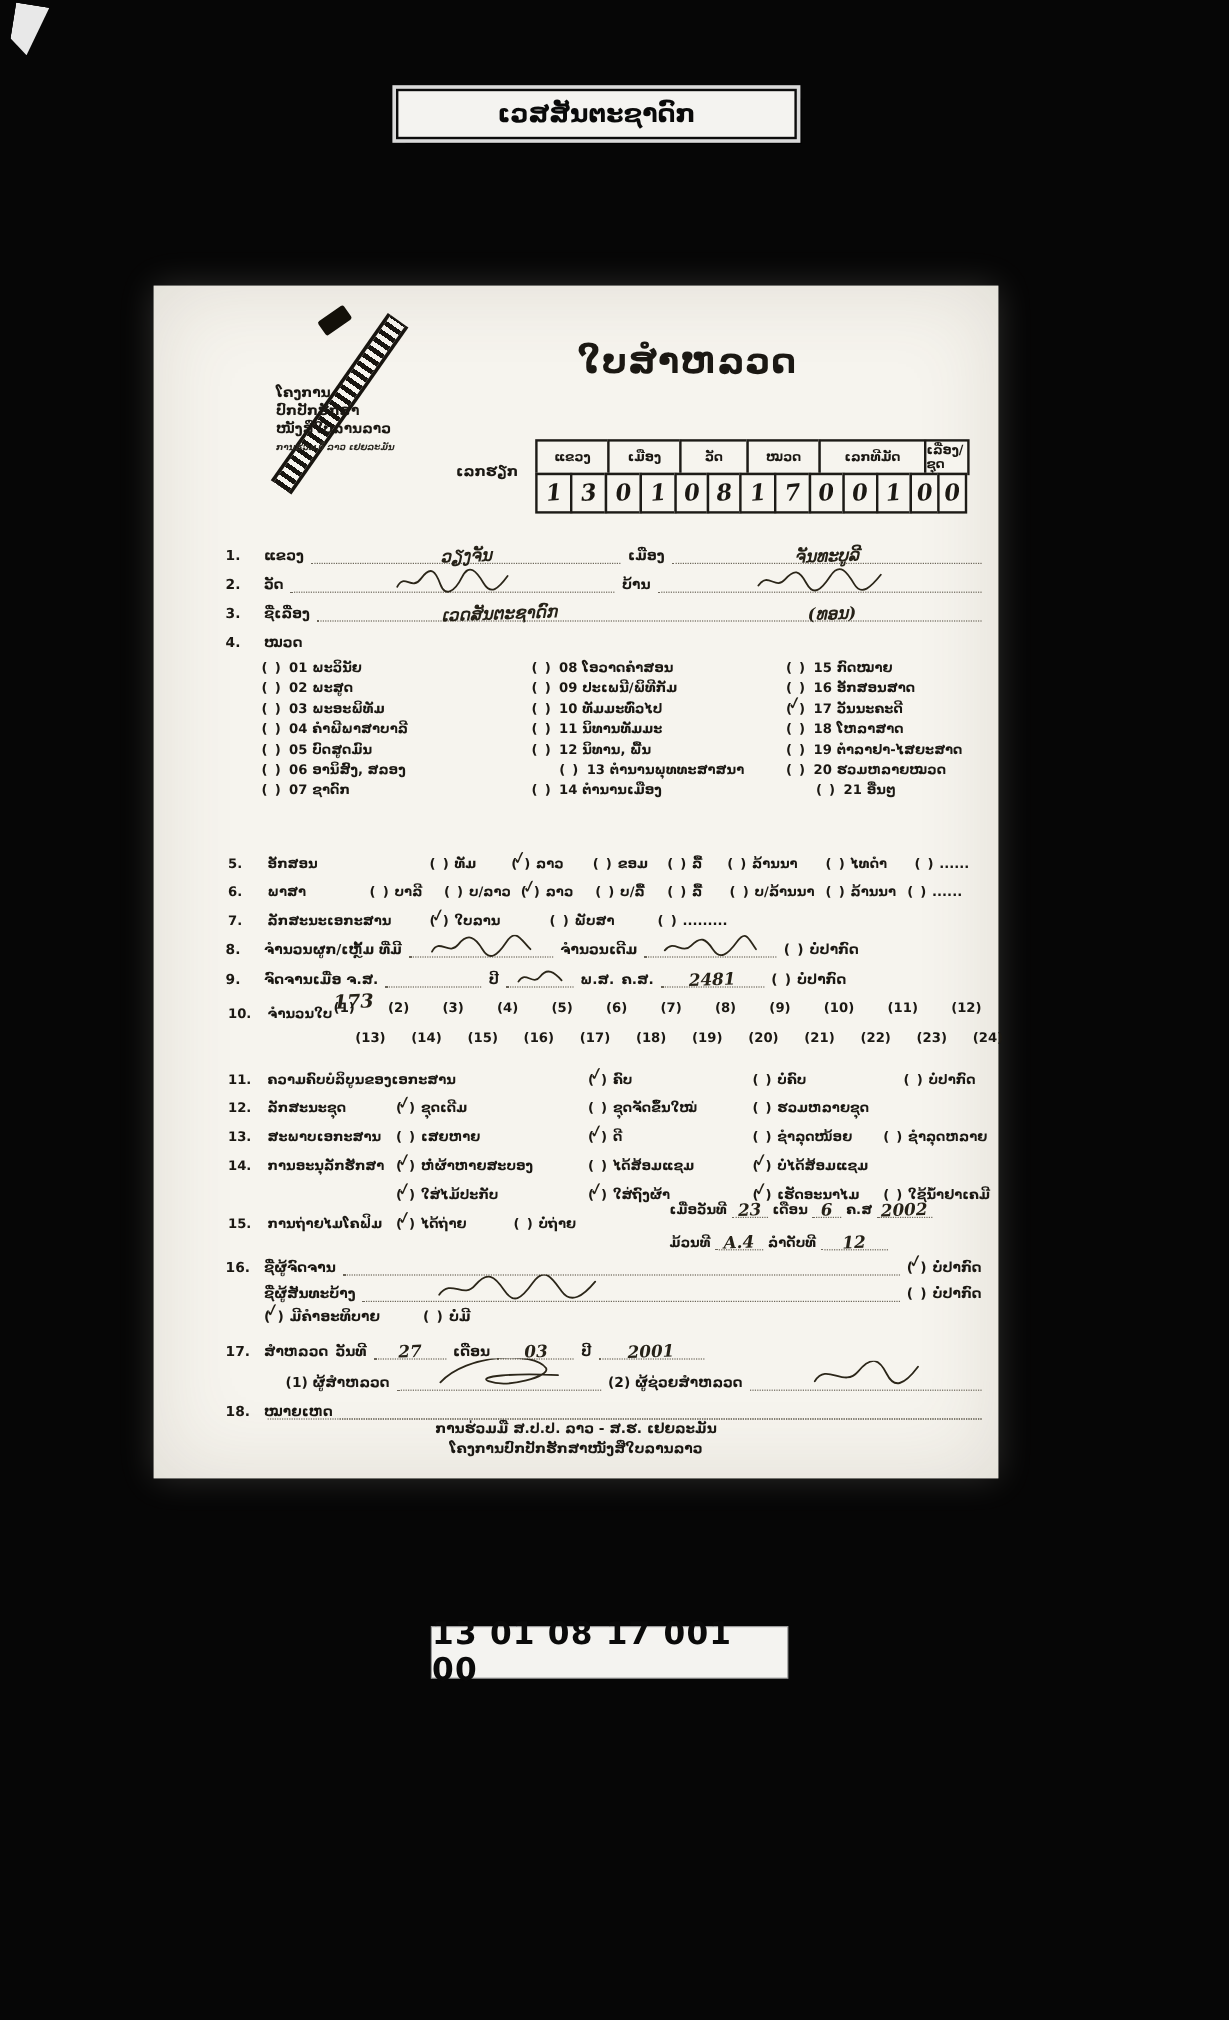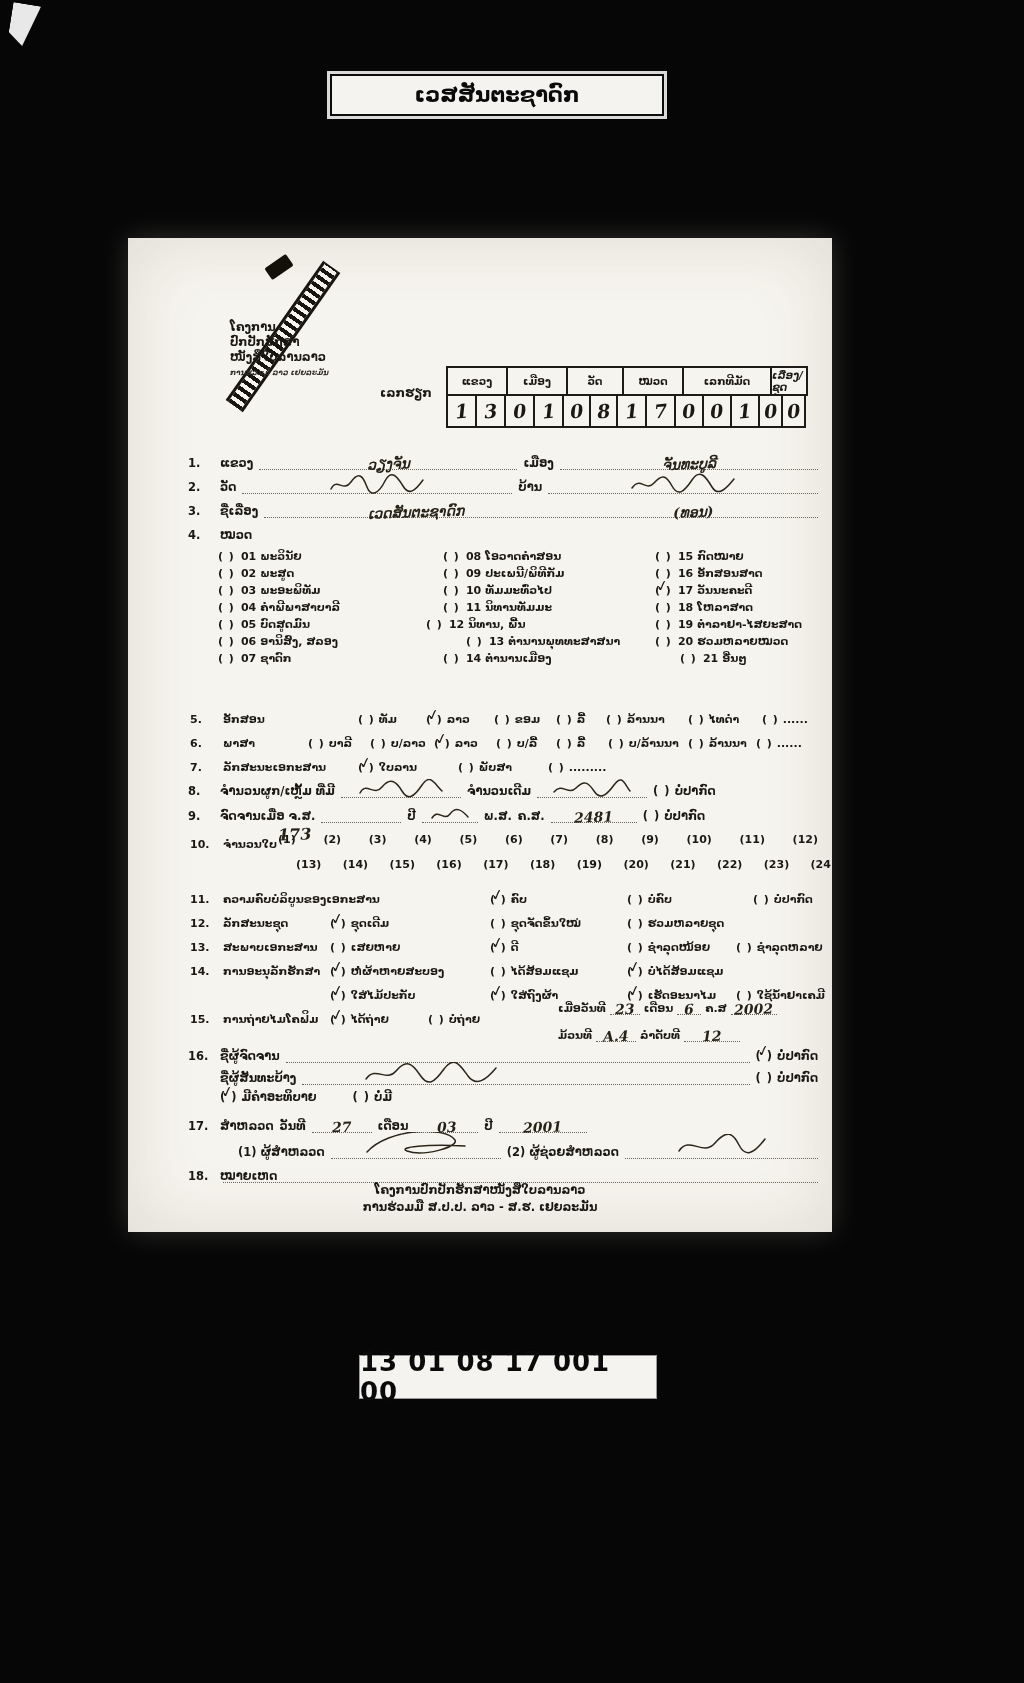--- a/index.html
+++ b/index.html
@@ -71,30 +71,31 @@
     <div class="stripe"></div>
     <div class="nib"></div>
     <div class="stxt">
       <div>ໂຄງການ</div>
       <div>ປົກປັກຮັກສາ</div>
       <div>ໜັງສືໃບລານລາວ</div>
       <div class="small">ການຮ່ວມມື ລາວ ເຢຍລະມັນ</div>
     </div>
   </div>
 
+  <div class="title">ໃບສໍາຫລວດ</div>
 
   <div class="calllbl">ເລກຮຽກ</div>
   <div class="call" id="call">
       <div class="r">
         <span class="hcell" style="width: 62px;">ແຂວງ</span>
         <span class="hcell" style="width: 62px; margin-left: -2px;">ເມືອງ</span>
         <span class="hcell" style="width: 58px; margin-left: -2px;">ວັດ</span>
         <span class="hcell" style="width: 62px; margin-left: -2px;">ໝວດ</span>
         <span class="hcell" style="width: 90px; margin-left: -2px;">ເລກທີມັດ</span>
-        <span class="hcell" style="width: 38px; margin-left: -2px; font-style: italic;">ເລື່ອງ/ຊຸດ</span>
+        <span class="hcell" style="width: 38px; margin-left: -2px;">ເລື່ອງ/ຊຸດ</span>
       </div>
       <div class="r">
         <span class="dcell" style="width: 31px;">
           <span class="hwd">1</span>
         </span>
         <span class="dcell" style="width: 31px; margin-left: -2px;">
           <span class="hwd">3</span>
         </span>
         <span class="dcell" style="width: 31px; margin-left: -2px;">
           <span class="hwd">0</span>
@@ -178,21 +179,21 @@
       <span class="cat" style="left: 90px; top: 329px; position: absolute;"><span class="box" style="position: relative;">( )</span><span class="num">02</span><span>ພະສູດ</span></span>
       <span class="cat" style="left: 90px; top: 346px; position: absolute;"><span class="box" style="position: relative;">( )</span><span class="num">03</span><span>ພະອະພິທັມ</span></span>
       <span class="cat" style="left: 90px; top: 363px; position: absolute;"><span class="box" style="position: relative;">( )</span><span class="num">04</span><span>ຄຳພີພາສາບາລີ</span></span>
       <span class="cat" style="left: 90px; top: 380px; position: absolute;"><span class="box" style="position: relative;">( )</span><span class="num">05</span><span>ບົດສູດມົນ</span></span>
       <span class="cat" style="left: 90px; top: 397px; position: absolute;"><span class="box" style="position: relative;">( )</span><span class="num">06</span><span>ອານິສົງ, ສລອງ</span></span>
       <span class="cat" style="left: 90px; top: 414px; position: absolute;"><span class="box" style="position: relative;">( )</span><span class="num">07</span><span>ຊາດົກ</span></span>
       <span class="cat" style="left: 315px; top: 312px; position: absolute;"><span class="box" style="position: relative;">( )</span><span class="num">08</span><span>ໂອວາດຄຳສອນ</span></span>
       <span class="cat" style="left: 315px; top: 329px; position: absolute;"><span class="box" style="position: relative;">( )</span><span class="num">09</span><span>ປະເພນີ/ພິທີກັມ</span></span>
       <span class="cat" style="left: 315px; top: 346px; position: absolute;"><span class="box" style="position: relative;">( )</span><span class="num">10</span><span>ທັມມະທົ່ວໄປ</span></span>
       <span class="cat" style="left: 315px; top: 363px; position: absolute;"><span class="box" style="position: relative;">( )</span><span class="num">11</span><span>ນິທານທັມມະ</span></span>
-      <span class="cat" style="left: 298px; top: 380px; position: absolute; text-align: right;"><span class="box" style="position: relative;">( )</span><span class="num">12</span><span>ນິທານ, ພື້ນ</span></span>
+      <span class="cat" style="left: 315px; top: 380px; position: absolute; text-align: right;"><span class="box" style="position: relative;">( )</span><span class="num">12</span><span>ນິທານ, ພື້ນ</span></span>
       <span class="cat" style="left: 315px; top: 397px; position: absolute; margin-left: 23px;"><span class="box" style="position: relative;">( )</span><span class="num">13</span><span>ຕຳນານພຸທທະສາສນາ</span></span>
       <span class="cat" style="left: 315px; top: 414px; position: absolute;"><span class="box" style="position: relative;">( )</span><span class="num">14</span><span>ຕຳນານເມືອງ</span></span>
       <span class="cat" style="left: 527px; top: 312px; position: absolute;"><span class="box" style="position: relative;">( )</span><span class="num">15</span><span>ກົດໝາຍ</span></span>
       <span class="cat" style="left: 527px; top: 329px; position: absolute;"><span class="box" style="position: relative;">( )</span><span class="num">16</span><span>ອັກສອນສາດ</span></span>
       <span class="cat" style="left: 527px; top: 346px; position: absolute;"><span class="box" style="position: relative;">( )<span class="tick">✓</span></span><span class="num">17</span><span>ວັນນະຄະດີ</span></span>
       <span class="cat" style="left: 527px; top: 363px; position: absolute;"><span class="box" style="position: relative;">( )</span><span class="num">18</span><span>ໂຫລາສາດ</span></span>
       <span class="cat" style="left: 527px; top: 380px; position: absolute;"><span class="box" style="position: relative;">( )</span><span class="num">19</span><span>ຕຳລາຢາ-ໄສຍະສາດ</span></span>
       <span class="cat" style="left: 527px; top: 397px; position: absolute;"><span class="box" style="position: relative;">( )</span><span class="num">20</span><span>ຮວມຫລາຍໝວດ</span></span>
       <span class="cat" style="left: 552px; top: 414px; position: absolute;"><span class="box" style="position: relative;">( )</span><span class="num">21</span><span>ອື່ນໆ</span></span>
     </div>
@@ -421,20 +422,20 @@
   </div>
 
   <div class="frow" style="top:928px">
     <span class="no">18.</span>
     <span class="lbl">ໝາຍເຫດ</span>
     <span class="fill grow"></span>
   </div>
   <div class="fill" style="position:absolute;left:95px;top:930px;width:595px;height:14px"></div>
 
   <div class="footer" style="top:944px">
+    <div>ການຮ່ວມມື ສ.ປ.ປ. ລາວ - ສ.ຮ. ເຢຍລະມັນ</div>
     <div>ໂຄງການປົກປັກຮັກສາໜັງສືໃບລານລາວ</div>
-    <div>ການຮ່ວມມື ສ.ປ.ປ. ລາວ - ສ.ຮ. ເຢຍລະມັນ</div>
   </div>
 </div>
 
 <div class="plate plate-bottom">
   <span>13 01 08 17 001 00</span>
 </div>
 
 </body></html>

